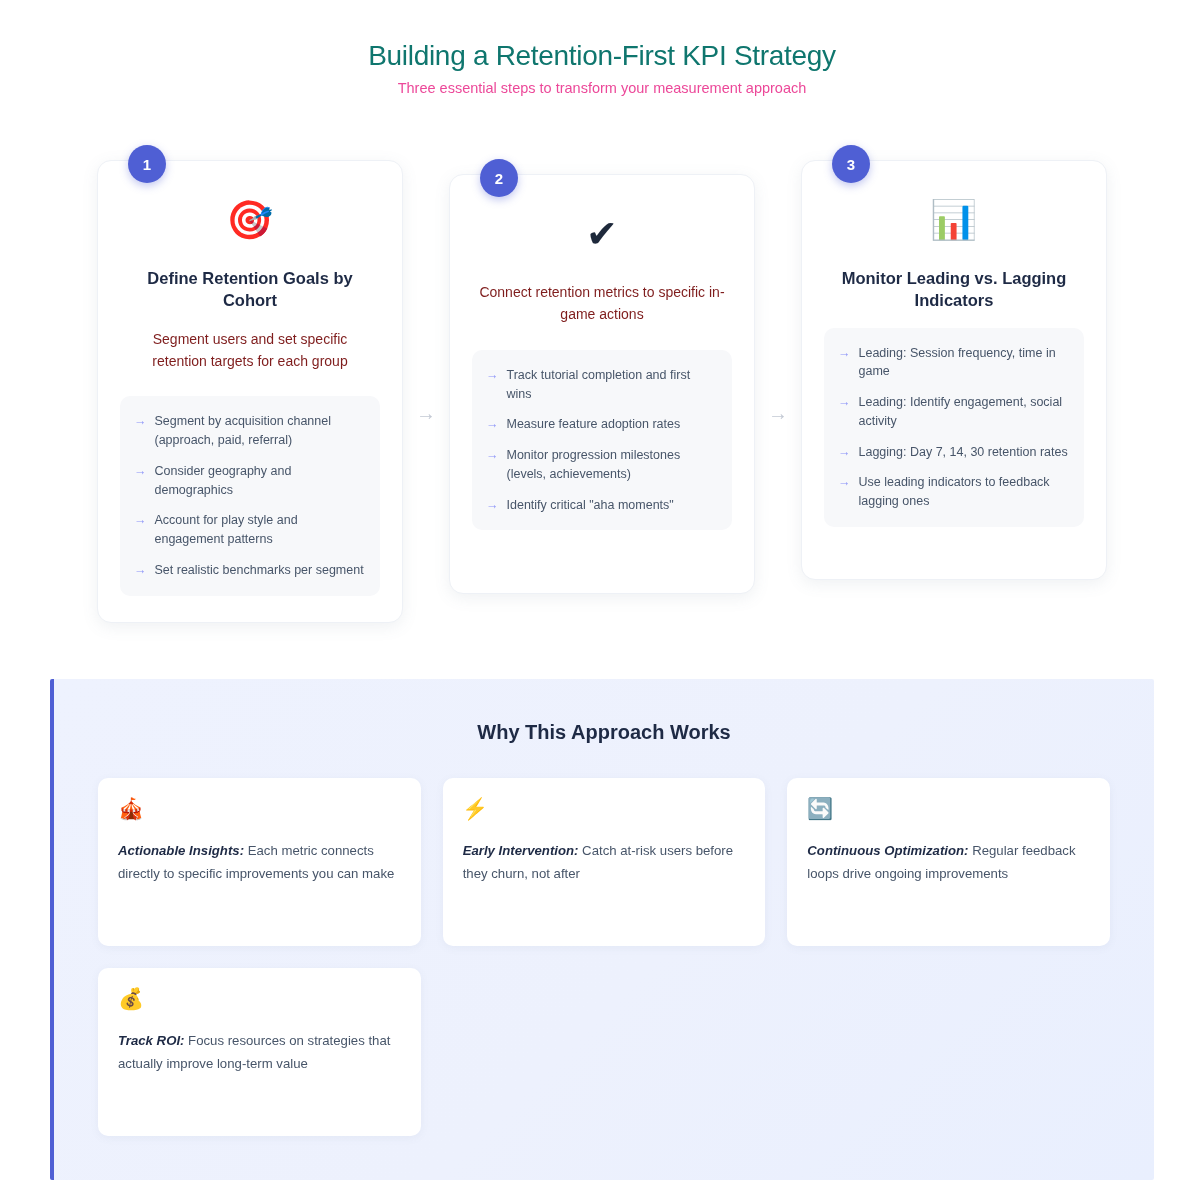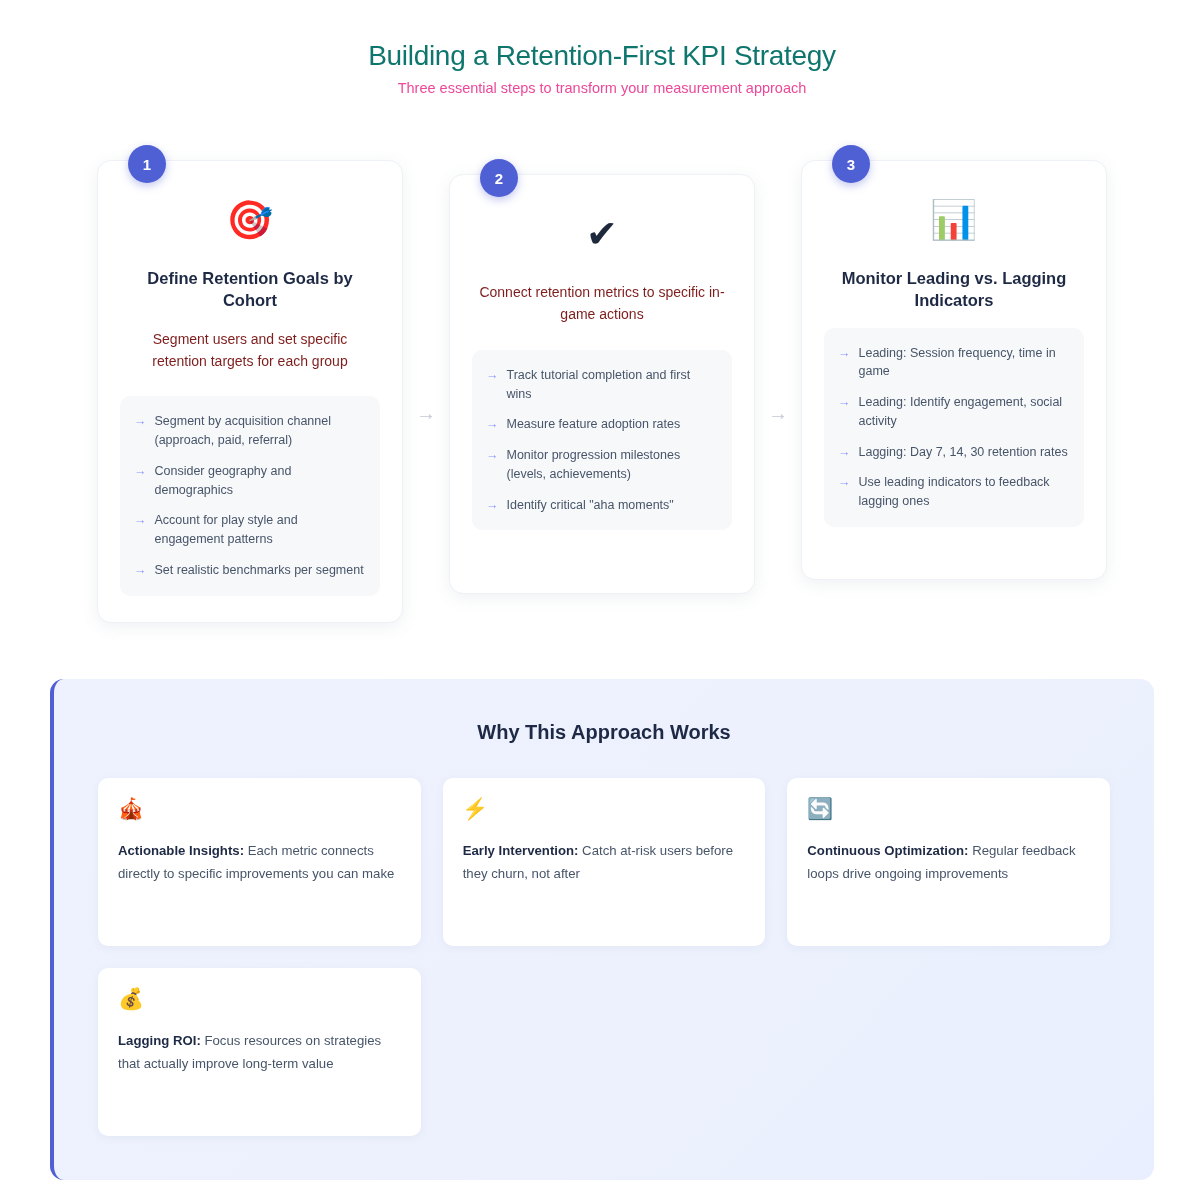--- a/index.html
+++ b/index.html
@@ -129,21 +129,21 @@
     color: #c3c9d4;
     font-size: 20px;
     padding-top: 260px;
   }
 
   
   .why-section {
     margin-top: 56px;
     background: linear-gradient(135deg, #eef2fe 0%, #edf1fd 55%, #e9effe 100%);
     border-left: 4px solid #4f5fd4;
-    border-radius: 14px;
+    border-radius: 2px;
     padding: 42px 44px 44px 44px;
   }
   .why-title {
     text-align: center;
     font-size: 20px;
     font-weight: bold;
     color: #1e2a45;
     margin-bottom: 34px;
   }
   .why-grid {
@@ -162,21 +162,21 @@
     font-size: 21px;
     line-height: 1;
     margin-bottom: 20px;
     display: block;
   }
   .why-text {
     font-size: 13.2px;
     color: #475569;
     line-height: 1.75;
   }
-  .why-text b { color: #1e2a45; font-weight: bold; }
+  .why-text b { color: #1e2a45; font-weight: bold; font-style: italic; }
 </style>
 </head>
 <body>
 
 <div class="page">
 
   <div class="header">
     <h1 class="title">Building a Retention-First KPI Strategy</h1>
     <div class="subtitle">Three essential steps to transform your measurement approach</div>
   </div>
@@ -293,20 +293,20 @@
       <div class="why-card">
         <span class="why-icon">🔄</span>
         <div class="why-text">
           <b>Continuous Optimization:</b><span> Regular feedback loops drive ongoing improvements</span>
         </div>
       </div>
 
       <div class="why-card">
         <span class="why-icon">💰</span>
         <div class="why-text">
-          <b>Lagging ROI:</b><span> Focus resources on strategies that actually improve long-term value</span>
+          <b>Track ROI:</b><span> Focus resources on strategies that actually improve long-term value</span>
         </div>
       </div>
 
     </div>
   </div>
 
 </div>
 
 </body></html>

